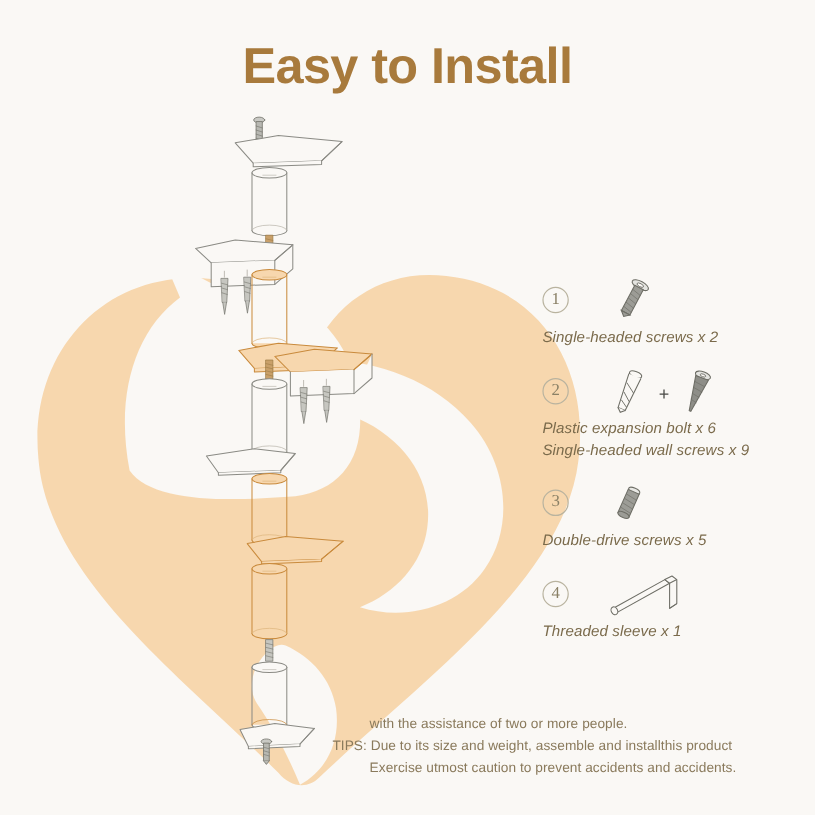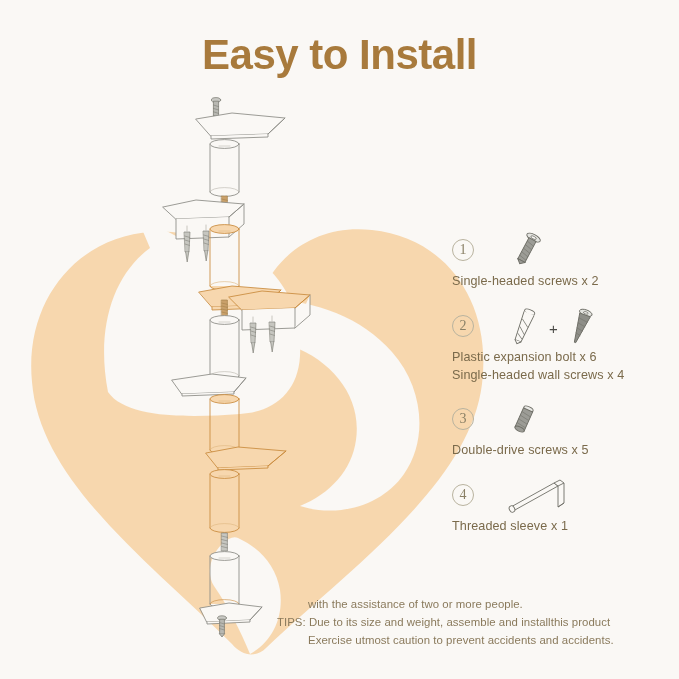--- a/index.html
+++ b/index.html
@@ -65,21 +65,21 @@
     align-self:center;
     padding-top:4px;
   }
   .legend-labels {
     color:#7A6A4B;
     font-size:12.6px;
     line-height:1.38;
     margin-top:1px;
     letter-spacing:0.1px;
   }
-  .legend-labels div { white-space:nowrap; }
+  .legend-labels div { white-space:nowrap;font-style:italic; }
 
   
   .item-1 { margin-bottom:14px; }
   .item-2 { margin-bottom:13px; }
   .item-3 { margin-bottom:13px; }
 
   
   .tips {
     position:absolute;
     left:277px; top:596px;
@@ -427,21 +427,21 @@
                   <path d="M13.8 20 L22.2 21.4"></path>
                 <path d="M14.5 25 L21.5 26.4"></path>
                   <path d="M15.2 30 L20.8 31.4"></path>
               </g>
             </g>
           </svg>
         </div>
       </div>
       <div class="legend-labels">
         <div>Plastic expansion bolt x 6</div>
-        <div>Single-headed wall screws x 4</div>
+        <div>Single-headed wall screws x 9</div>
       </div>
     </div>
 
     <div class="legend-item item-3">
       <div class="legend-row">
         <div class="num-circle">3</div>
         <div class="legend-icon">
           <svg width="40" height="44" viewBox="0 0 40 44">
             <g transform="rotate(24 20 22)">
               <ellipse cx="20" cy="11" rx="5" ry="2.2" fill="#E8E8E4" stroke="#6E6E66" stroke-width="0.9"></ellipse>

